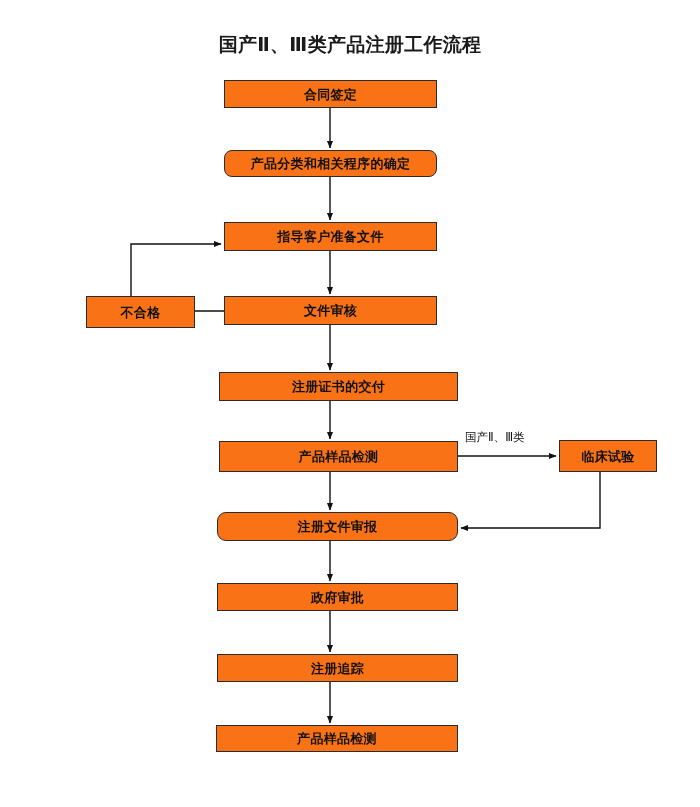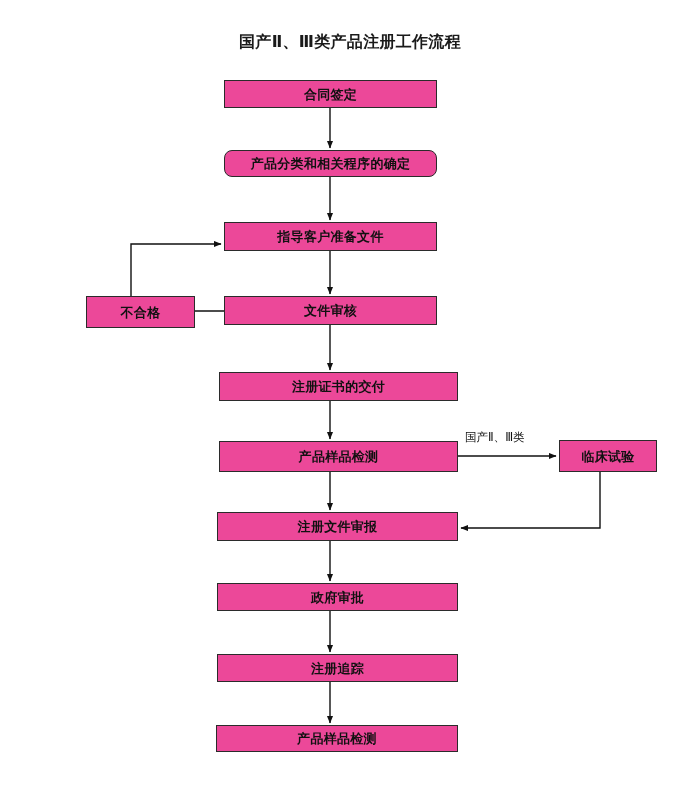--- a/index.html
+++ b/index.html
@@ -16,30 +16,30 @@
     height: 807px;
     background: #ffffff;
     overflow: hidden;
   }
   #title {
     position: absolute;
     left: 0;
     top: 32px;
     width: 700px;
     text-align: center;
-    font-size: 16px;
+    font-size: 19px;
     font-weight: bold;
     color: #1a1a1a;
     letter-spacing: 0.3px;
   }
   .node {
     position: absolute;
     box-sizing: border-box;
     border: 1px solid #2b2b2b;
-    background: #ec4899;
+    background: #f97316;
     display: flex;
     align-items: center;
     justify-content: center;
     font-size: 13px;
     font-weight: bold;
     color: #111111;
     letter-spacing: 0.3px;
     line-height: 1;
   }
   .edge-label {
@@ -106,20 +106,20 @@
   </svg>
 
   <div class="node" style="left:224px; top:80px;  width:213px; height:28px;">合同签定</div>
   <div class="node" style="left:224px; top:150px; width:213px; height:27px;border-radius:8px;">产品分类和相关程序的确定</div>
   <div class="node" style="left:224px; top:222px; width:213px; height:29px;">指导客户准备文件</div>
   <div class="node" style="left:224px; top:296px; width:213px; height:29px;">文件审核</div>
   <div class="node" style="left:86px;  top:296px; width:109px;  height:32px;text-align:right;">不合格</div>
   <div class="node" style="left:219px; top:372px; width:239px; height:29px;">注册证书的交付</div>
   <div class="node" style="left:219px; top:441px; width:239px; height:31px;">产品样品检测</div>
   <div class="node" style="left:559px; top:440px; width:98px;  height:32px;">临床试验</div>
-  <div class="node" style="left:217px; top:512px; width:241px; height:29px;">注册文件审报</div>
+  <div class="node" style="left:217px; top:512px; width:241px; height:29px;border-radius:9px;">注册文件审报</div>
   <div class="node" style="left:217px; top:583px; width:241px; height:28px;">政府审批</div>
   <div class="node" style="left:217px; top:654px; width:241px; height:28px;">注册追踪</div>
   <div class="node" style="left:216px; top:725px; width:242px; height:27px;">产品样品检测</div>
 
   <div class="edge-label" style="left:465px; top:432px;">国产Ⅱ、Ⅲ类</div>
 
 </div>
 
 </body></html>

